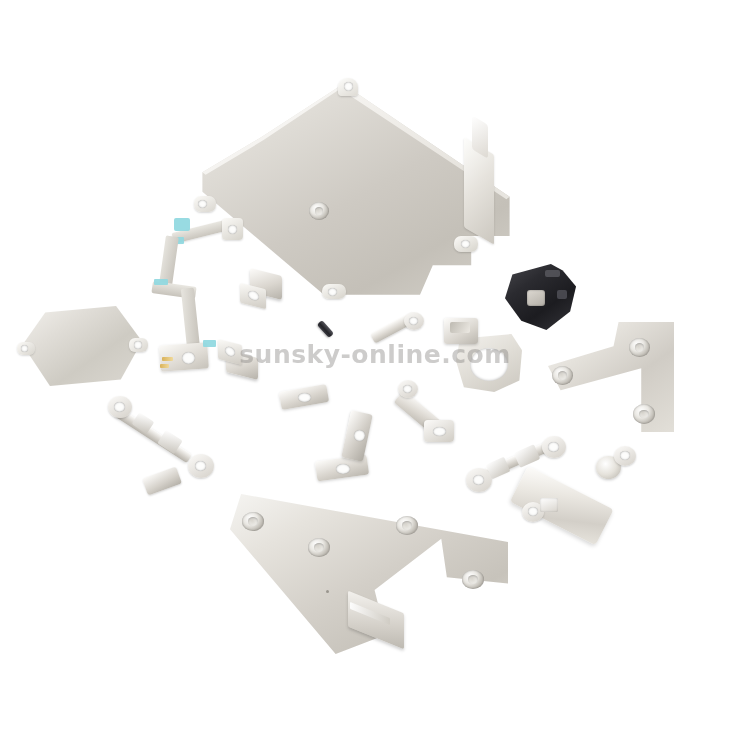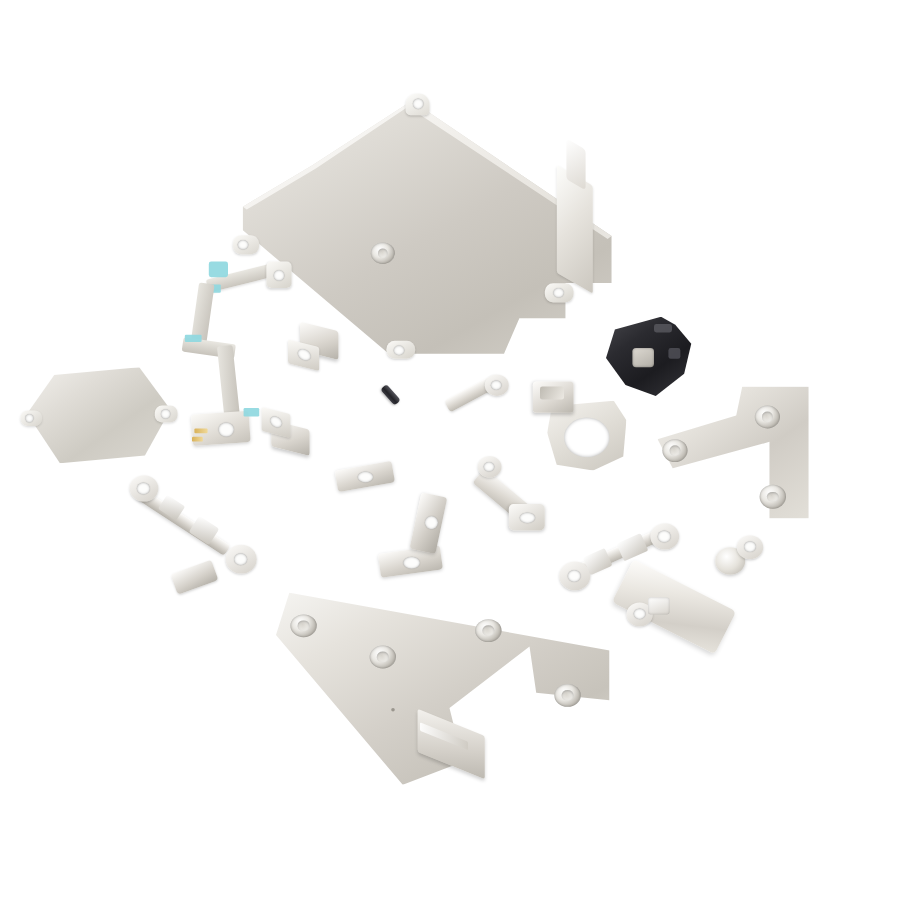--- a/index.html
+++ b/index.html
@@ -341,14 +341,15 @@
          box-shadow:0 1px 2px rgba(0,0,0,.16);"></div>
   </div>
 
   <div class="part" id="screw-pin" style="left:320px;top:318px;width:26px;height:26px;">
     <div style="position:absolute;left:2px;top:2px;width:18px;height:7px;transform:rotate(48deg);
          transform-origin:left top;
          background:linear-gradient(180deg,#55555c,#232328 60%,#3b3b42);border-radius:3px;
          box-shadow:0 1px 2px rgba(0,0,0,.3);"></div>
   </div>
 
+  <div id="watermark">sunsky-online.com</div>
 
 </div>
 
 </body></html>

